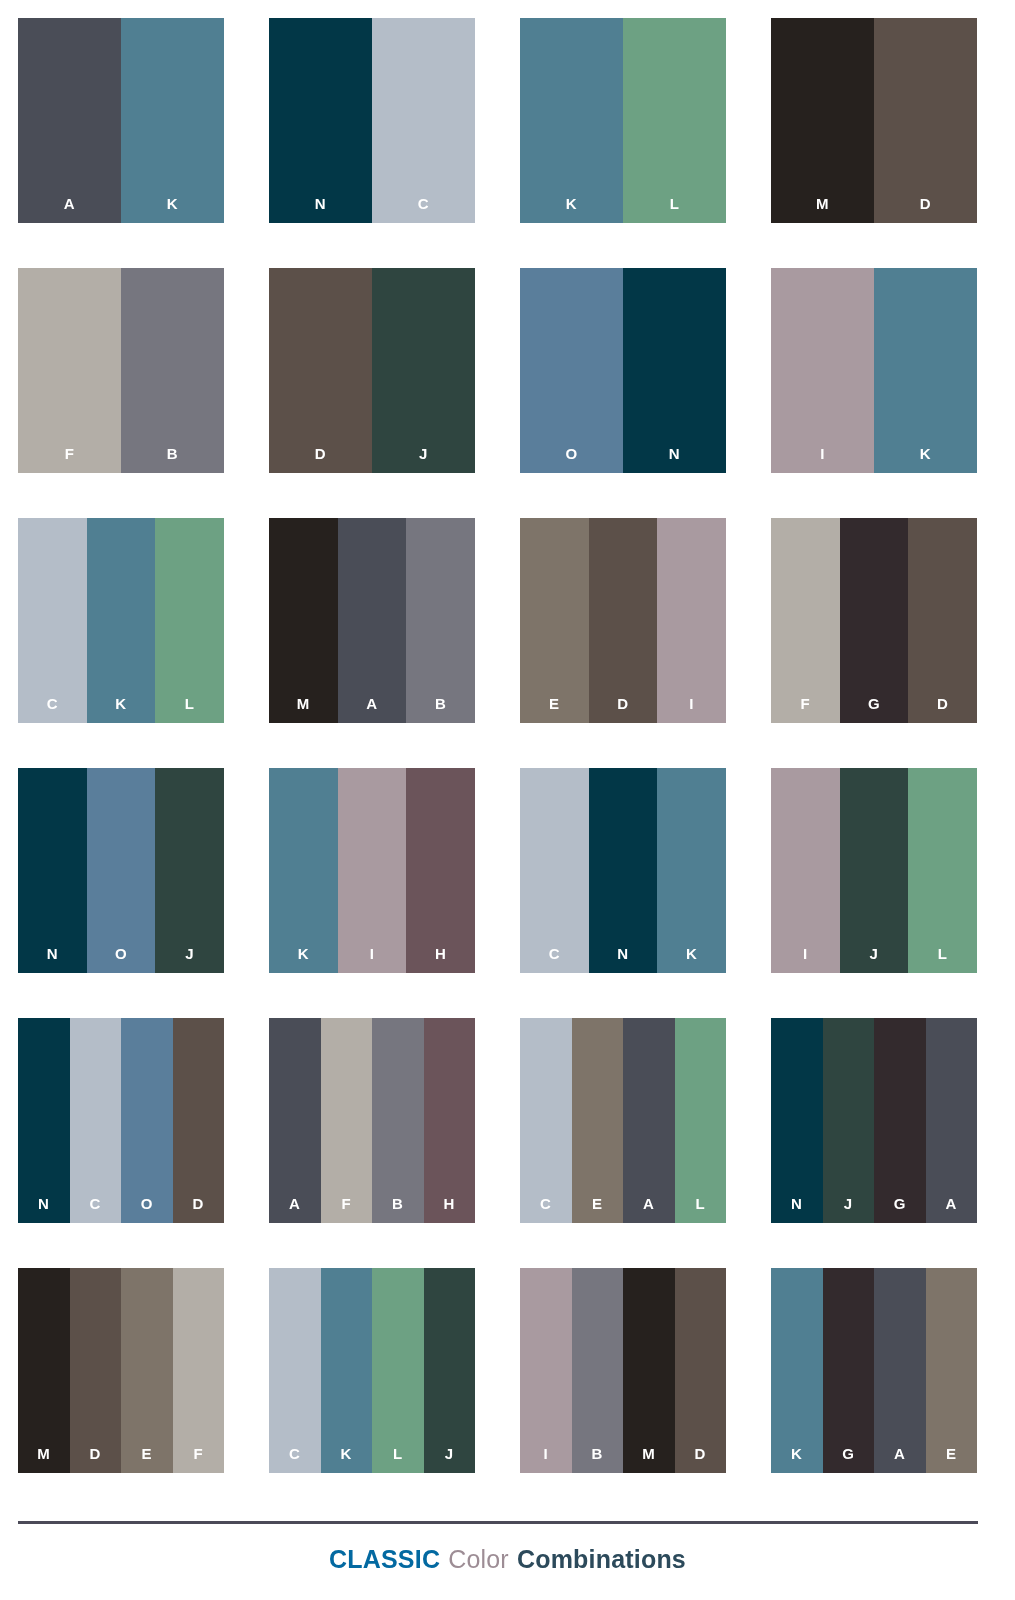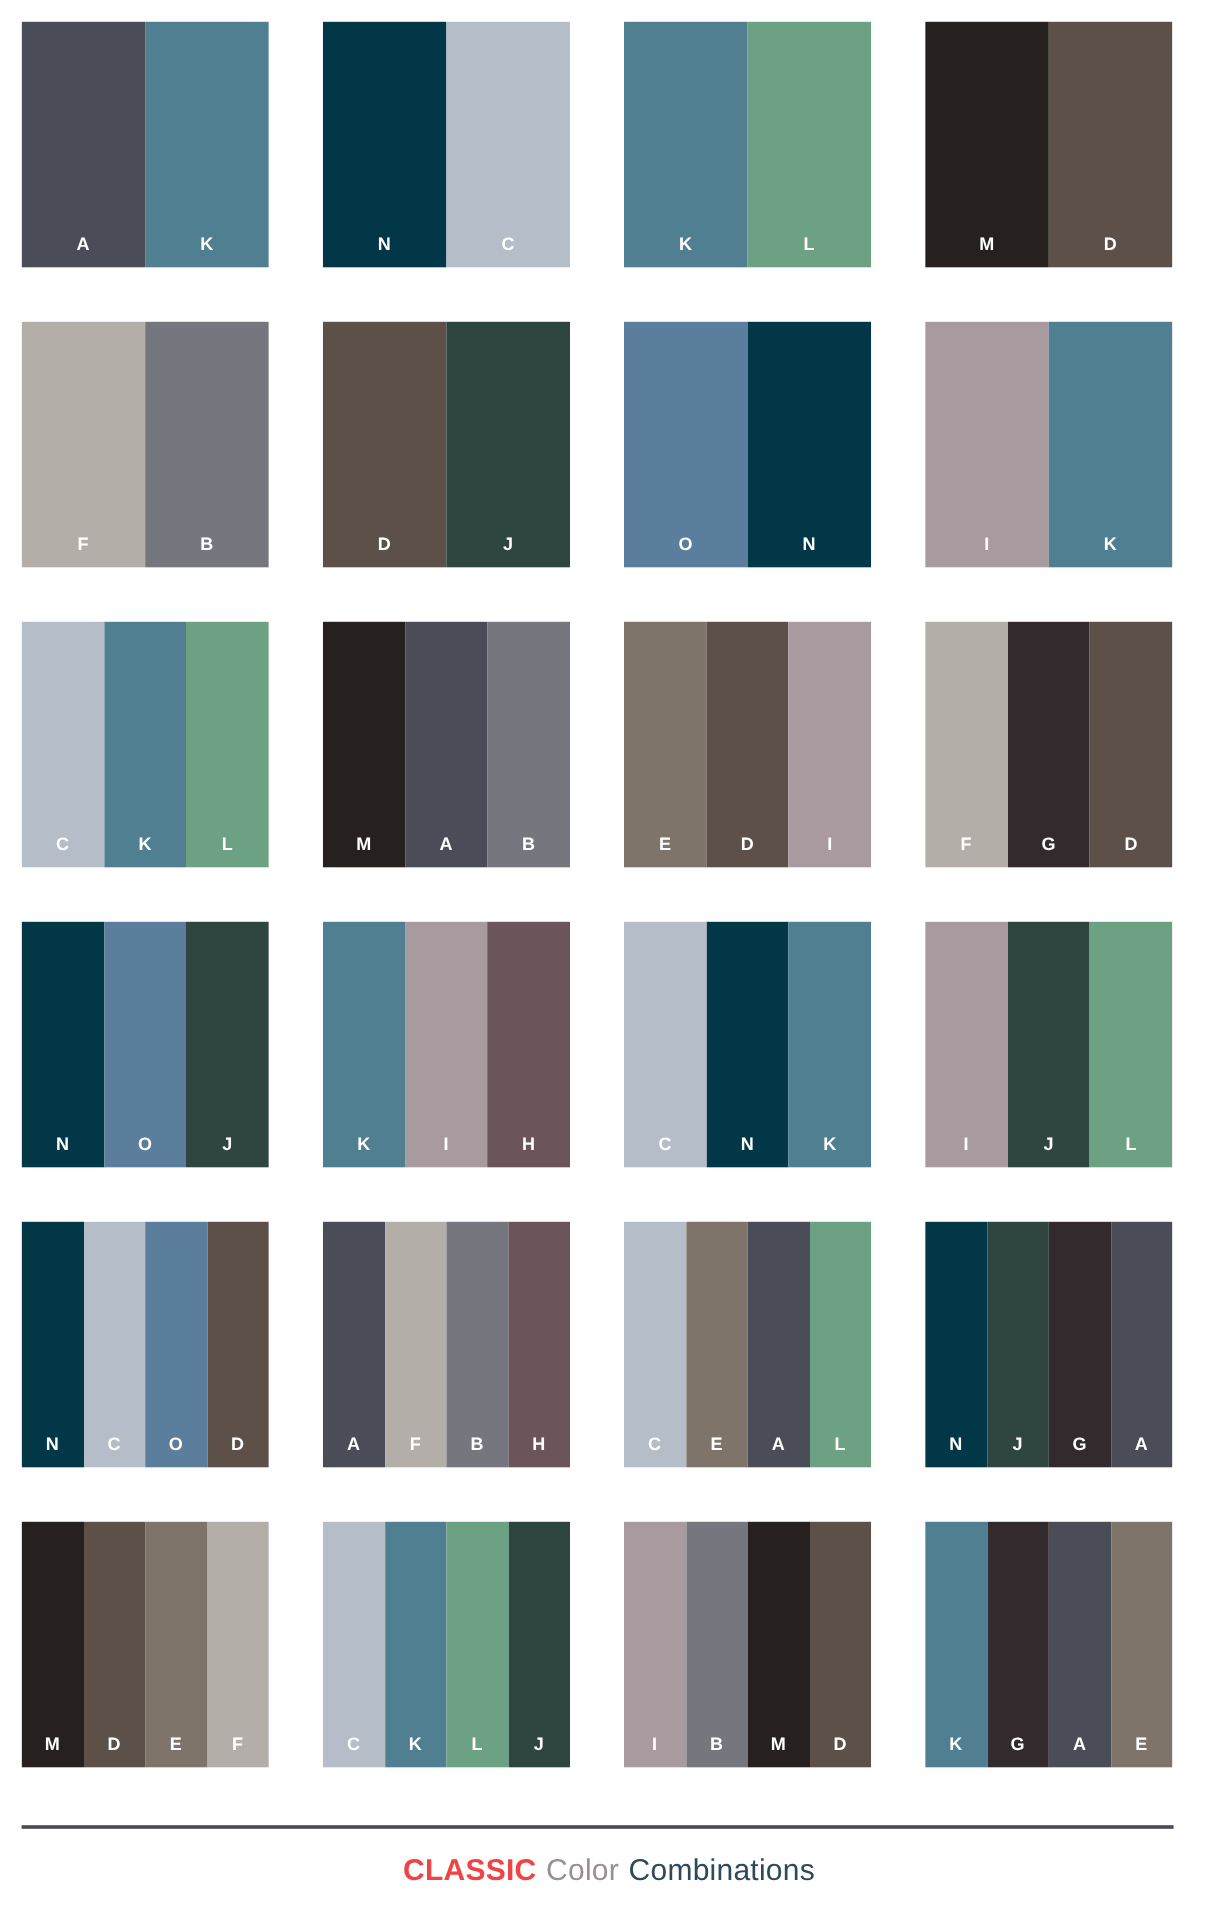--- a/index.html
+++ b/index.html
@@ -86,21 +86,21 @@
     font-weight: bold;
     color: #3e3f4c;
     letter-spacing: 0.2px;
   }
   #footer-title .w-color {
     font-weight: normal;
     color: #9d8d95;
     letter-spacing: 0.2px;
   }
   #footer-title .w-combinations {
-    font-weight: normal;
+    font-weight: bold;
     color: #2c4a5b;
     letter-spacing: 0.2px;
   }
   #footer-title .sp { display: inline-block; width: 8px; }
 </style>
 </head>
 <body>
 
 <div id="page" style="background: rgb(255, 255, 255);">
 
@@ -367,16 +367,16 @@
         </div>
         <div class="band" style="background: rgb(126, 116, 105);">
           <span class="band-label" style="color: rgb(255, 255, 255);">E</span>
         </div>
       </div>
     </div>
 
   <div id="footer-rule" style="background: rgb(75, 74, 88);"></div>
 
   <div id="footer-title">
-    <span class="w-classic" style="color: #ef4444;">CLASSIC</span><span class="sp"></span><span class="w-color" style="color: rgb(157, 141, 149);">Color</span><span class="sp"></span><span class="w-combinations" style="color: rgb(44, 74, 91);">Combinations</span>
+    <span class="w-classic" style="color: #0369a1;">CLASSIC</span><span class="sp"></span><span class="w-color" style="color: rgb(157, 141, 149);">Color</span><span class="sp"></span><span class="w-combinations" style="color: rgb(44, 74, 91);">Combinations</span>
   </div>
 
 </div>
 
 </body></html>

